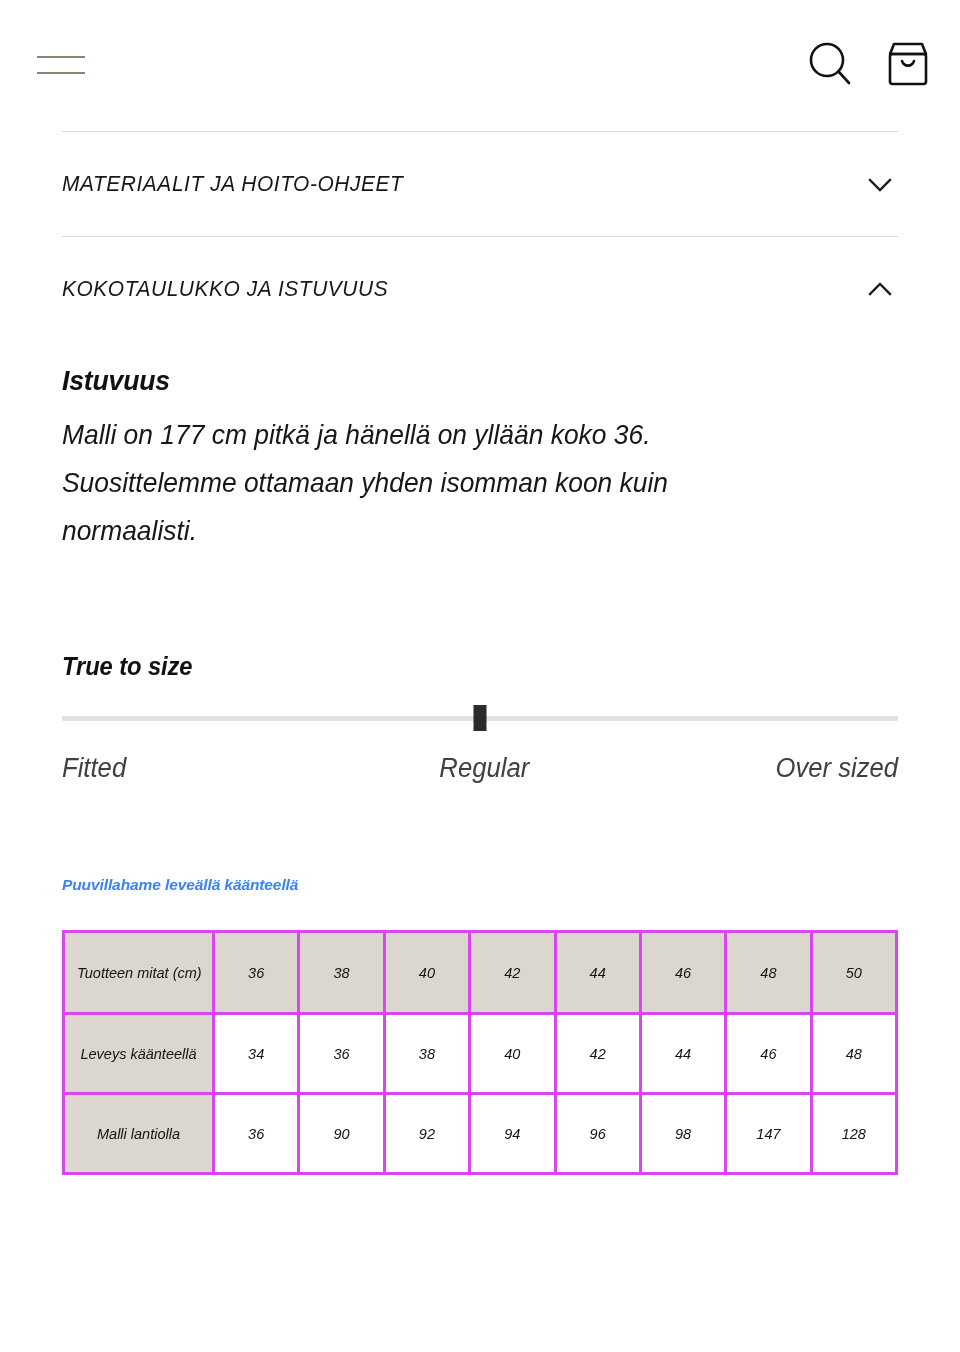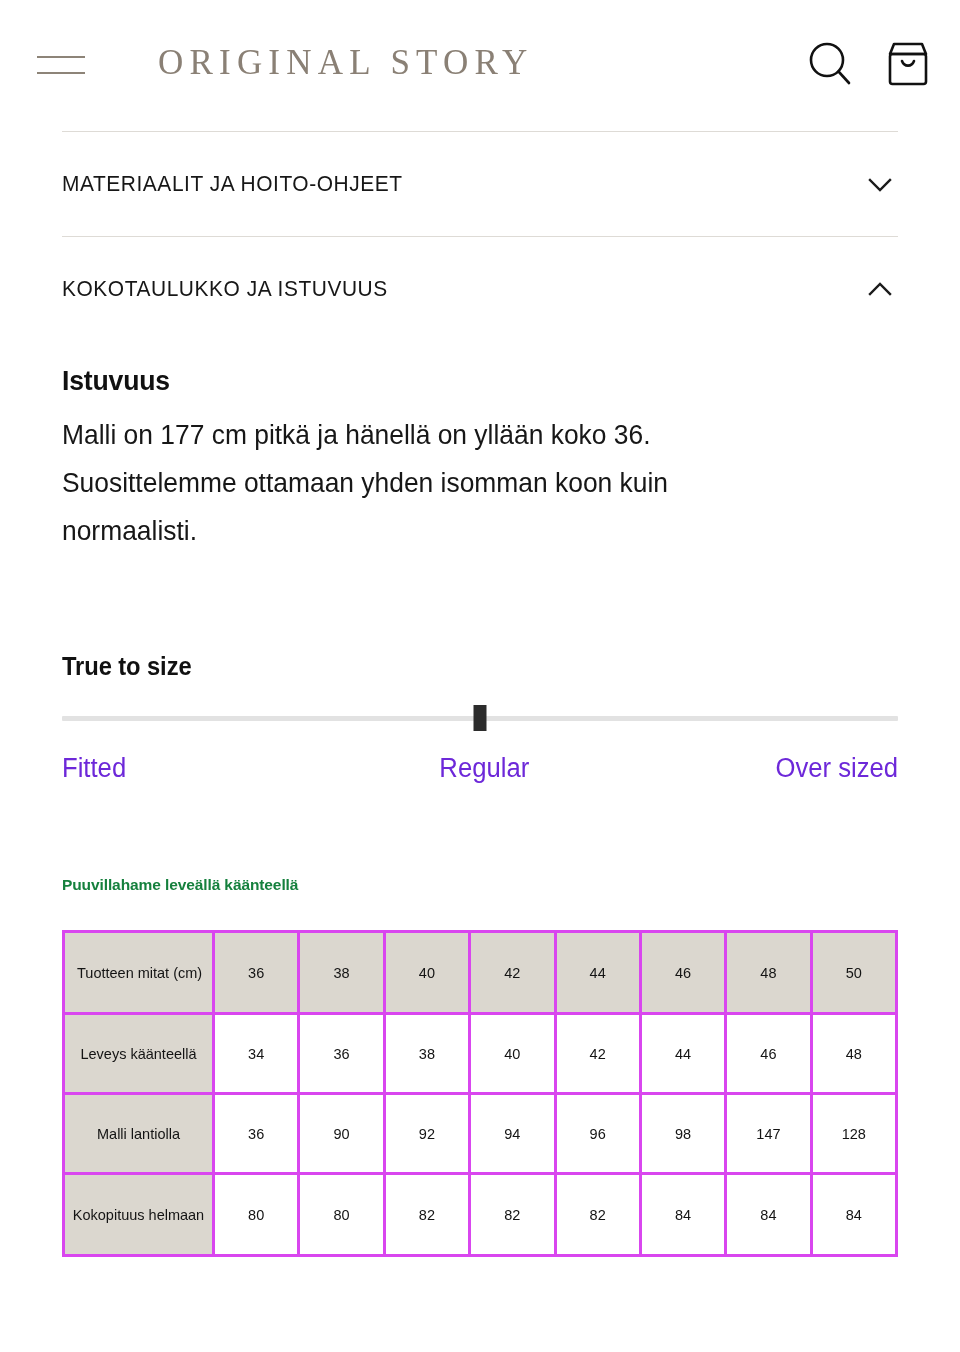--- a/index.html
+++ b/index.html
@@ -67,21 +67,21 @@
   .icon-btn {
     background: none;
     border: none;
     padding: 0;
     cursor: pointer;
     line-height: 0;
     display: block;
   }
 
   
-  .content { padding: 0; }
+  .content { padding: 0; font-style: italic; }
 
   .divider {
     height: 1px;
     background: #dedbd6;
     margin: 0 62px;
   }
 
   .accordion-row {
     margin: 0 62px;
     height: 104px;
@@ -158,35 +158,35 @@
     height: 26px;
     background: #2c2c2c;
     cursor: pointer;
   }
 
   .slider-labels {
     display: flex;
     justify-content: space-between;
     margin-top: 22px;
     font-size: 27px;
-    color: #6d28d9;
+    color: #404040;
   }
   .slider-labels span {
     transform: scaleX(0.95);
   }
   .slider-labels span:nth-child(1) { transform-origin: left center; }
   .slider-labels span:nth-child(2) { transform-origin: center center; margin-left: 70px;}
   .slider-labels span:nth-child(3) { transform-origin: right center; }
 
   
   .table-title {
     margin: 92px 62px 0 62px;
     font-size: 15.5px;
     font-weight: bold;
-    color: #15803d;
+    color: #3b82f6;
     letter-spacing: -0.1px;
   }
 
   .size-table {
     margin: 36px 62px 0 62px;
     width: 836px;
     border-collapse: collapse;
     table-layout: fixed;
   }
   .size-table td {
@@ -223,21 +223,20 @@
 </head>
 <body>
 
 <div class="site-header">
 
   <button class="hamburger">
     <span></span>
     <span></span>
   </button>
 
-  <div class="brand-logo">ORIGINAL STORY</div>
 
   <div class="header-actions">
     <button class="icon-btn">
       <svg width="52" height="52" viewBox="0 0 52 52" fill="none" xmlns="http://www.w3.org/2000/svg">
         <circle cx="23" cy="22" r="16" stroke="#111111" stroke-width="2.6"></circle>
         <line x1="34.5" y1="33.5" x2="45" y2="45" stroke="#111111" stroke-width="2.6" stroke-linecap="round"></line>
       </svg>
     </button>
     <button class="icon-btn">
       <svg width="52" height="52" viewBox="0 0 52 52" fill="none" xmlns="http://www.w3.org/2000/svg">
@@ -322,27 +321,16 @@
         <td>36</td>
         <td>90</td>
         <td>92</td>
         <td>94</td>
         <td>96</td>
         <td>98</td>
         <td>147</td>
         <td>128</td>
       </tr>
 
-      <tr class="data-row tall">
-        <td class="rowlabel">Kokopituus helmaan</td>
-        <td>80</td>
-        <td>80</td>
-        <td>82</td>
-        <td>82</td>
-        <td>82</td>
-        <td>84</td>
-        <td>84</td>
-        <td>84</td>
-      </tr>
     </tbody>
   </table>
 
 </div>
 
 </body></html>

